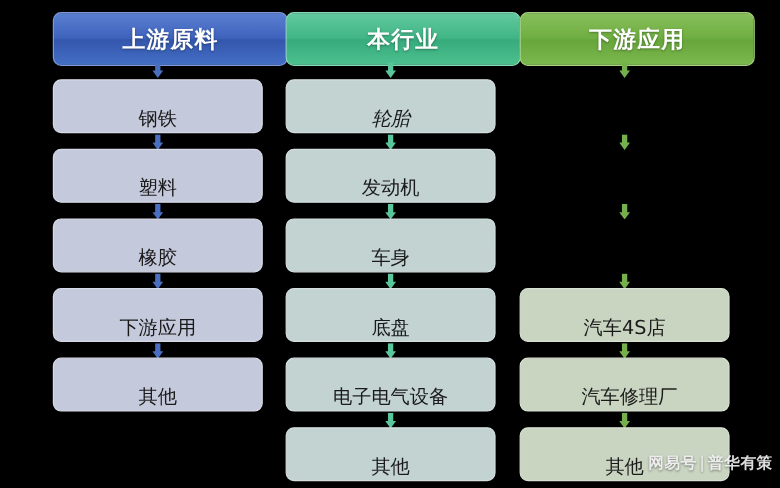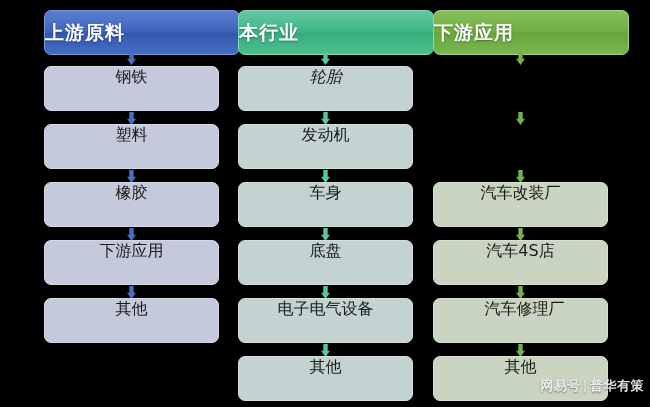--- a/index.html
+++ b/index.html
@@ -36,20 +36,21 @@
 
   .header-box {
     position: absolute;
     left: 0;
     top: 10px;
     width: 196px;
     height: 45px;
     border-radius: 7px;
     display: flex;
     align-items: center;
+    justify-content: center;
     box-sizing: border-box;
     font-size: 19px;
     font-weight: bold;
     letter-spacing: 1px;
     color: #ffffff;
     text-shadow: 0 1px 2px rgba(0,0,0,0.35);
   }
 
   .header-blue {
     background: linear-gradient(180deg, #5a7fd0 0%, #3f63bd 48%, #3457ad 52%, #436ec4 100%);
@@ -64,21 +65,21 @@
     border: 1px solid #a6d27f;
   }
 
   .cell-box {
     position: absolute;
     left: 0;
     width: 175px;
     height: 45px;
     border-radius: 7px;
     display: flex;
-    align-items: flex-start;
+    align-items: flex-end;
     justify-content: center;
     box-sizing: border-box;
     font-size: 16px;
     color: #1a1a1a;
     white-space: nowrap;
   }
 
   .cell-lav {
     background: #c5c9dc;
     border: 1px solid #d6d9e6;
@@ -242,23 +243,20 @@
           <rect x="2.3" y="0" width="4.4" height="7.5" fill="#76b04c"></rect>
           <polygon points="0,6.8 9,6.8 4.5,13" fill="#76b04c"></polygon>
         </svg>
       </div>
       <div class="arrow" style="top: 170px;">
         <svg width="9" height="13" viewBox="0 0 9 13">
           <rect x="2.3" y="0" width="4.4" height="7.5" fill="#76b04c"></rect>
           <polygon points="0,6.8 9,6.8 4.5,13" fill="#76b04c"></polygon>
         </svg>
       </div>
-      <div class="cell-box cell-sage" style="top: 182px;">
-        <span>汽车改装厂</span>
-      </div>
       <div class="arrow" style="top: 228px;">
         <svg width="9" height="13" viewBox="0 0 9 13">
           <rect x="2.3" y="0" width="4.4" height="7.5" fill="#76b04c"></rect>
           <polygon points="0,6.8 9,6.8 4.5,13" fill="#76b04c"></polygon>
         </svg>
       </div>
       <div class="cell-box cell-sage" style="top: 240px;">
         <span>汽车4S店</span>
       </div>
       <div class="arrow" style="top: 286px;">

